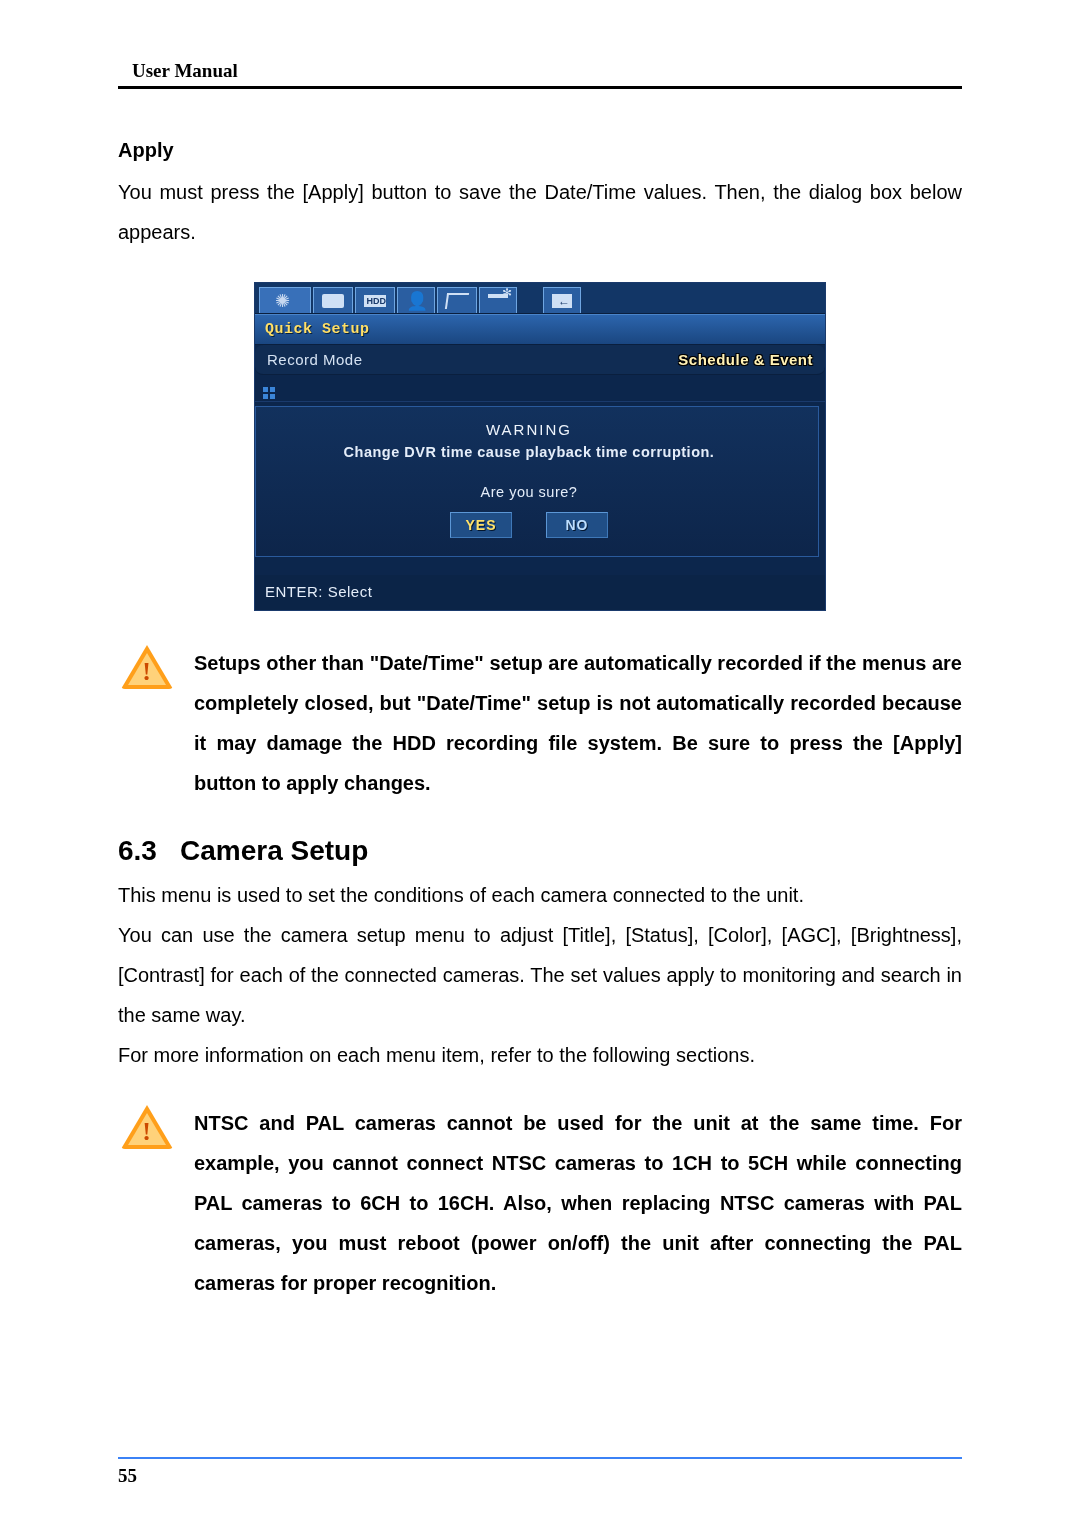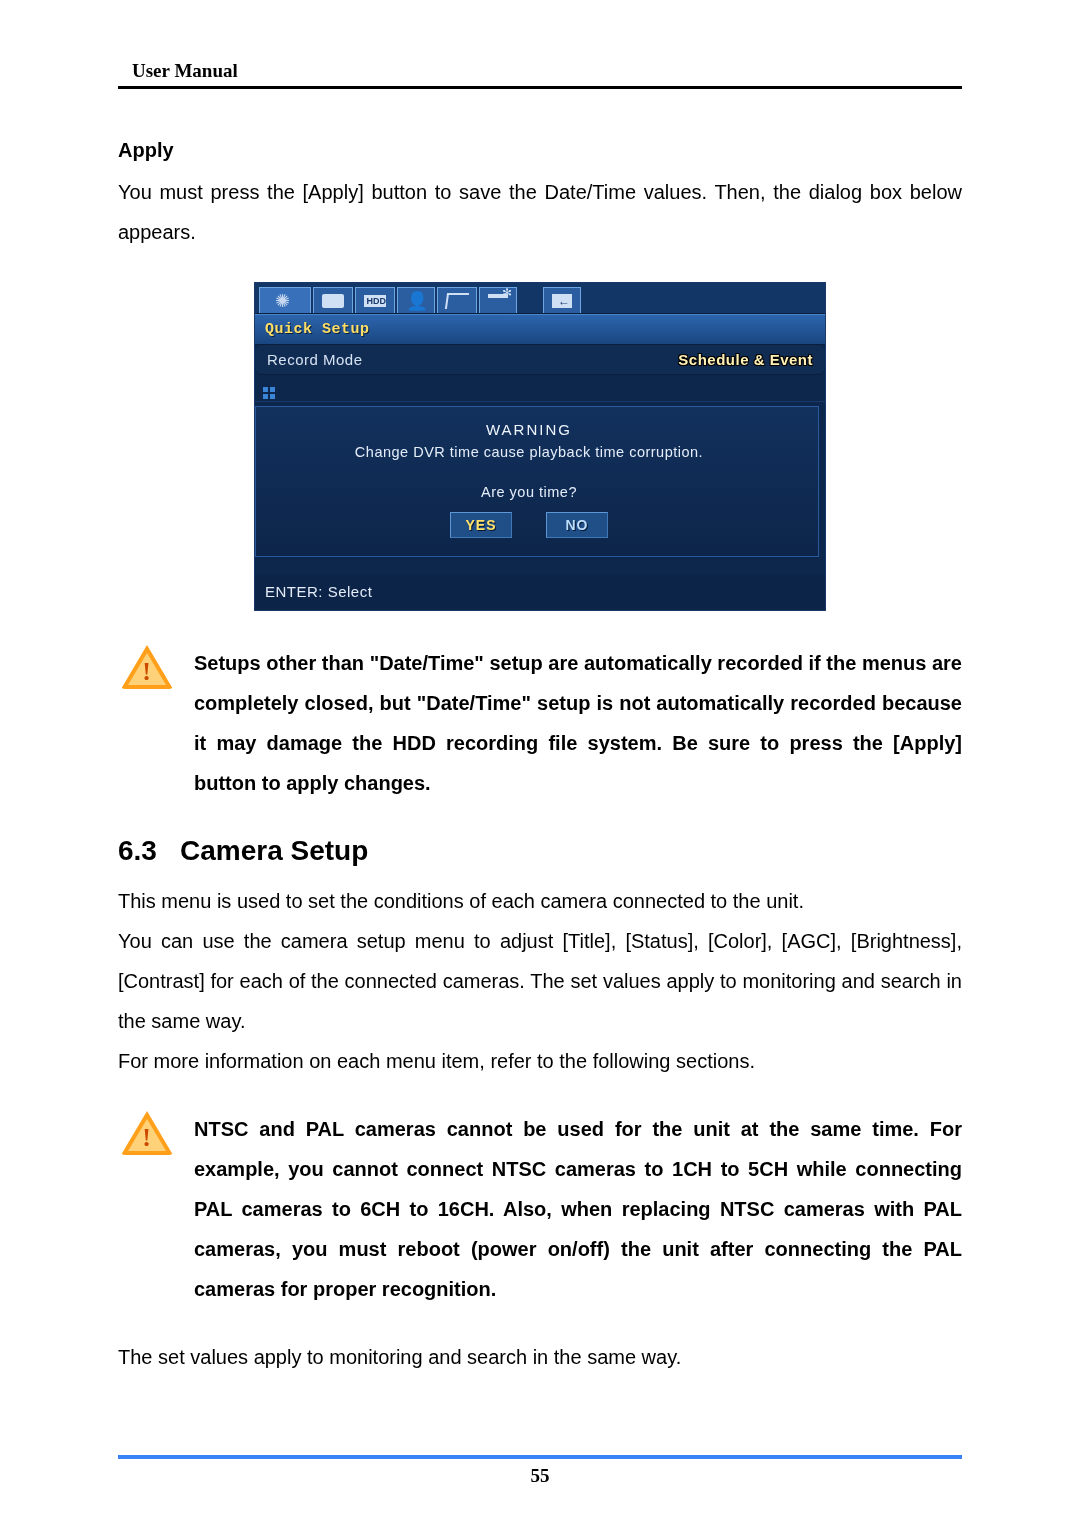--- a/index.html
+++ b/index.html
@@ -131,21 +131,21 @@
     margin:4px 6px 18px 0;
     background: linear-gradient(#12315d,#0d254a);
     color:#e4edf9;
     padding: 14px 20px 18px 4px;
     text-align:center;
   }
   .dvr-body .warn{
     font-size:15px; letter-spacing:2px; margin-bottom:6px; color:#eef4fc;
   }
   .dvr-body .msg{
-    font-size:14.5px; letter-spacing:0.5px;
+    font-size:14.5px; letter-spacing:0.5px;font-weight:bold;
   }
   .dvr-body .ask{
     font-size:14.5px; letter-spacing:0.5px; margin-top:24px;
   }
   .dlg-buttons{
     display:flex; justify-content:center; gap:34px; margin-top:12px;
   }
   .dlg-btn{
     background:#204e86;
     color:#ffe36b;
@@ -211,29 +211,28 @@
     font-weight:bold;
     font-size:20px;
     line-height:2.0;
     text-align:justify;
     flex:1;
   }
   .h2{
     font-size:28px;
     font-weight:bold;
     margin-top:32px;
-    margin-bottom:14px;
+    margin-bottom:8px;
   }
   .h2 .num{ display:inline-block; width:62px; }
   .page-footer{
     position:absolute;
     left:118px; right:118px;
     bottom:40px;
-    text-align:center;
-    border-top:4px solid #3b82f6;
+    border-top:2px solid #3b82f6;
     padding-top:6px;
     font-family:"Times New Roman",Times,serif;
     font-size:19px;
     font-weight:bold;
   }
 </style>
 </head>
 <body>
 
 <div class="page">
@@ -278,21 +277,21 @@
         <span class="thumbgrid">
             <span></span>
             <span></span>
             <span></span>
             <span></span>
           </span>
       </div>
       <div class="dvr-body">
         <div class="warn">WARNING</div>
         <div class="msg">Change DVR time cause playback time corruption.</div>
-        <div class="ask">Are you time?</div>
+        <div class="ask">Are you sure?</div>
         <div class="dlg-buttons">
           <div class="dlg-btn">YES</div>
           <div class="dlg-btn no">NO</div>
         </div>
       </div>
       <div class="dvr-footer">ENTER: Select</div>
     </div>
   </div>
 
   <div class="notewrap">
@@ -315,16 +314,15 @@
   <div class="notewrap right-shift" style="margin-top:28px;">
     <div class="warn-icon">
       <div class="tri">
           <div class="tri-inner"></div>
           <div class="tri-ex">!</div>
         </div>
     </div>
     <div class="note-text">NTSC and PAL cameras cannot be used for the unit at the same time. For example, you cannot connect NTSC cameras to 1CH to 5CH while connecting PAL cameras to 6CH to 16CH. Also, when replacing NTSC cameras with PAL cameras, you must reboot (power on/off) the unit after connecting the PAL cameras for proper recognition.</div>
   </div>
 
-  <div class="body-text" style="margin-top:28px;">The set values apply to monitoring and search in the same way.</div>
 
   <div class="page-footer">55</div>
 </div>
 
 </body></html>

